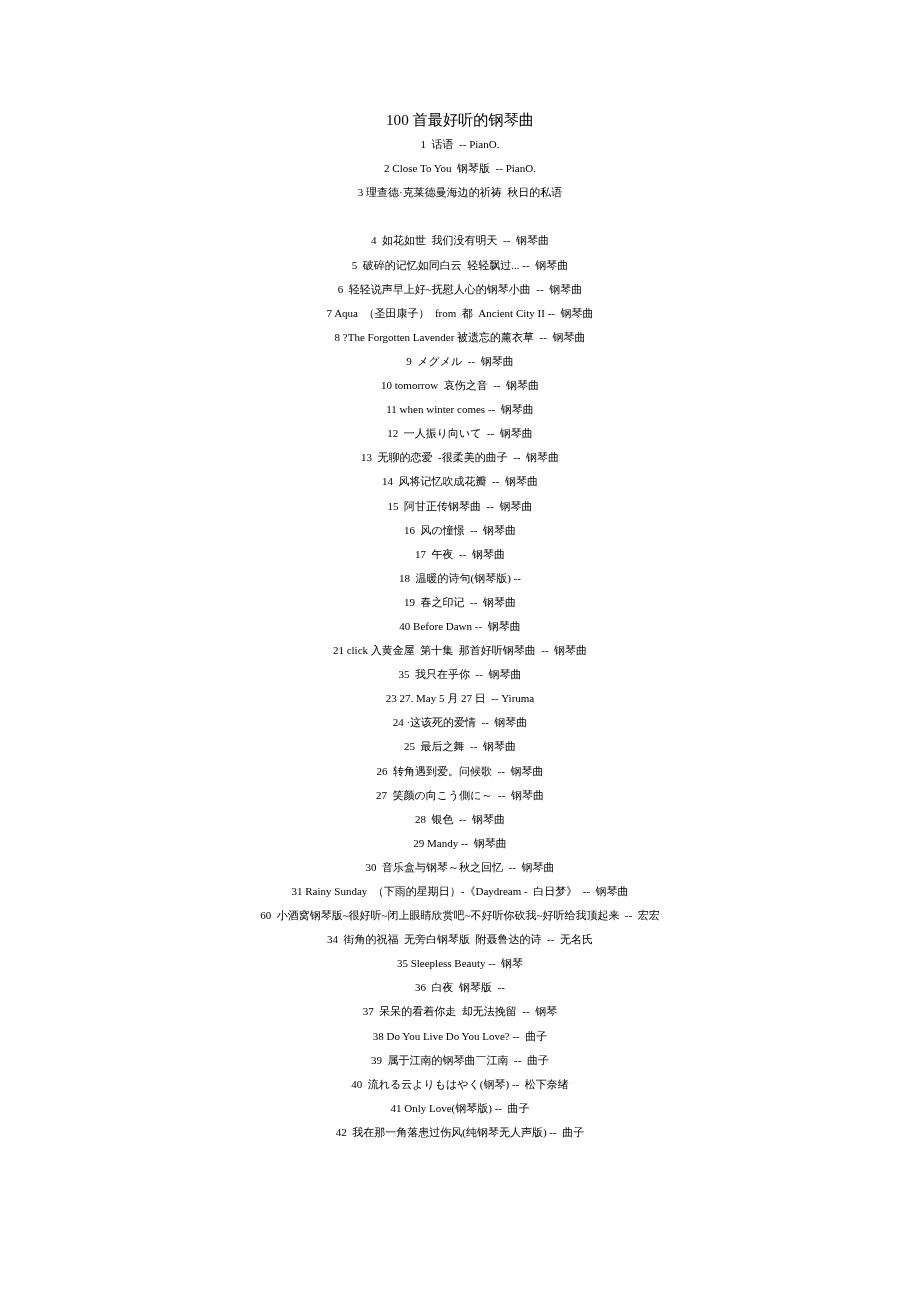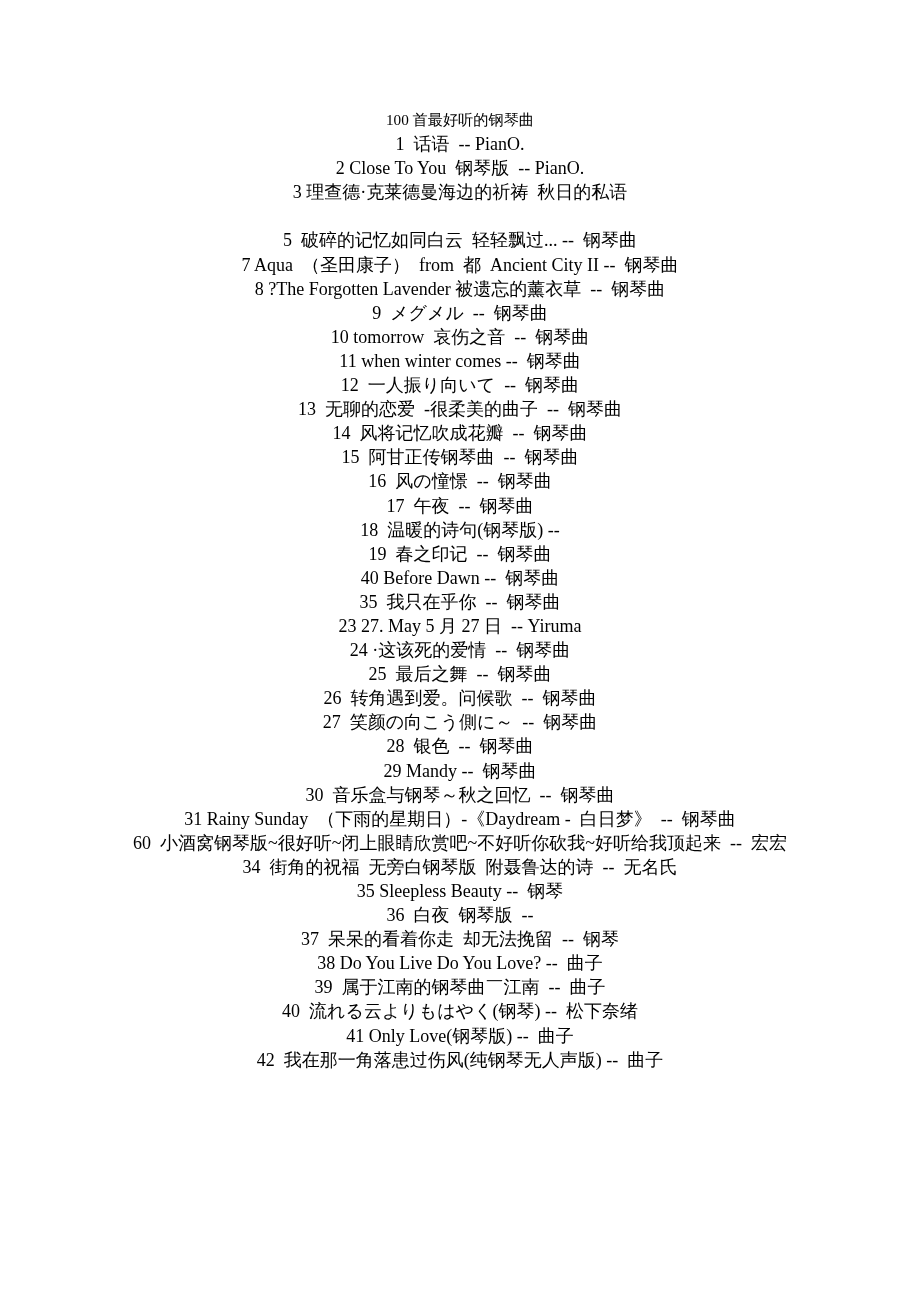--- a/index.html
+++ b/index.html
@@ -20,21 +20,21 @@
     box-sizing: border-box;
     width: 920px;
     height: 1302px;
     padding: 108px 75px 8px 75px;
     background: #ffffff;
   }
   .doc-body {
     text-align: center;
   }
   .line {
-    font-size: 18px;
+    font-size: 11px;
     line-height: 24.1px;
     text-align: center;
     white-space: pre;
     letter-spacing: 0;
     word-spacing: 0;
   }
   .line.spacer {
     height: 24.1px;
     line-height: 24.1px;
     font-size: 15.2px;
@@ -46,35 +46,38 @@
 </head>
 <body>
 
 <div class="page">
   <div class="doc-body" id="doc-body">
       <div class="line title">100 首最好听的钢琴曲</div>
       <div class="line">1  话语  -- PianO.</div>
       <div class="line">2 Close To You  钢琴版  -- PianO.</div>
       <div class="line">3 理查德·克莱德曼海边的祈祷  秋日的私语</div>
       <div class="line spacer"> </div>
+      <div class="line">4  如花如世  我们没有明天  --  钢琴曲</div>
       <div class="line">5  破碎的记忆如同白云  轻轻飘过... --  钢琴曲</div>
+      <div class="line">6  轻轻说声早上好~抚慰人心的钢琴小曲  --  钢琴曲</div>
       <div class="line">7 Aqua  （圣田康子）  from  都  Ancient City II --  钢琴曲</div>
       <div class="line">8 ?The Forgotten Lavender 被遗忘的薰衣草  --  钢琴曲</div>
       <div class="line">9  メグメル  --  钢琴曲</div>
       <div class="line">10 tomorrow  哀伤之音  --  钢琴曲</div>
       <div class="line">11 when winter comes --  钢琴曲</div>
       <div class="line">12  一人振り向いて  --  钢琴曲</div>
       <div class="line">13  无聊的恋爱  -很柔美的曲子  --  钢琴曲</div>
       <div class="line">14  风将记忆吹成花瓣  --  钢琴曲</div>
       <div class="line">15  阿甘正传钢琴曲  --  钢琴曲</div>
       <div class="line">16  风の憧憬  --  钢琴曲</div>
       <div class="line">17  午夜  --  钢琴曲</div>
       <div class="line">18  温暖的诗句(钢琴版) --</div>
       <div class="line">19  春之印记  --  钢琴曲</div>
       <div class="line">40 Before Dawn --  钢琴曲</div>
+      <div class="line">21 click 入黄金屋  第十集  那首好听钢琴曲  --  钢琴曲</div>
       <div class="line">35  我只在乎你  --  钢琴曲</div>
       <div class="line">23 27. May 5 月 27 日  -- Yiruma</div>
       <div class="line">24 ·这该死的爱情  --  钢琴曲</div>
       <div class="line">25  最后之舞  --  钢琴曲</div>
       <div class="line">26  转角遇到爱。问候歌  --  钢琴曲</div>
       <div class="line">27  笑颜の向こう側に～  --  钢琴曲</div>
       <div class="line">28  银色  --  钢琴曲</div>
       <div class="line">29 Mandy --  钢琴曲</div>
       <div class="line">30  音乐盒与钢琴～秋之回忆  --  钢琴曲</div>
       <div class="line">31 Rainy Sunday  （下雨的星期日）-《Daydream -  白日梦》  --  钢琴曲</div>

